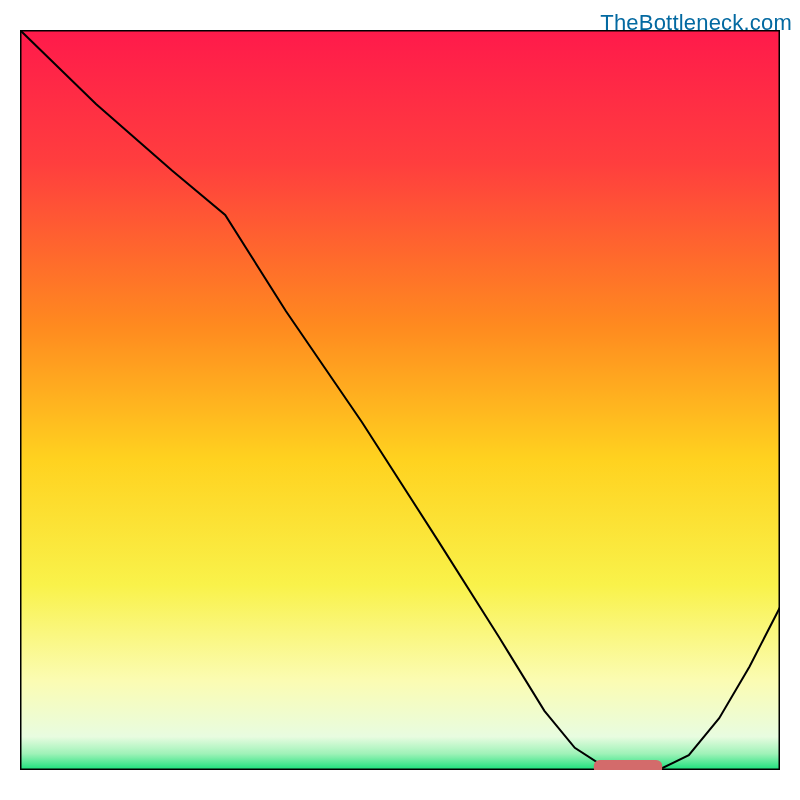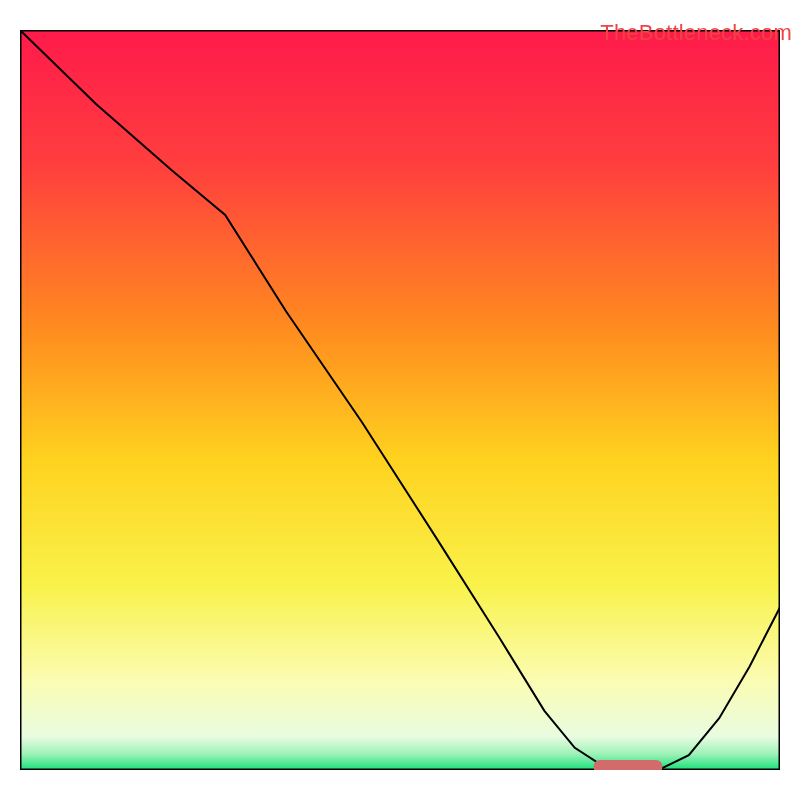--- a/index.html
+++ b/index.html
@@ -11,23 +11,23 @@
     background: #fff;
     font-family: Arial, Helvetica, sans-serif;
   }
   .frame {
     position: relative;
     width: 800px;
     height: 800px;
   }
   .watermark {
     position: absolute;
-    top: 20px;
+    top: 10px;
     right: 8px;
-    color: #ef4444;
+    color: #0369a1;
     font-size: 22px;
     font-weight: 500;
     letter-spacing: 0.2px;
     z-index: 50;
   }
   .plot {
     position: absolute;
     left: 20px;
     top: 30px;
     width: 760px;

